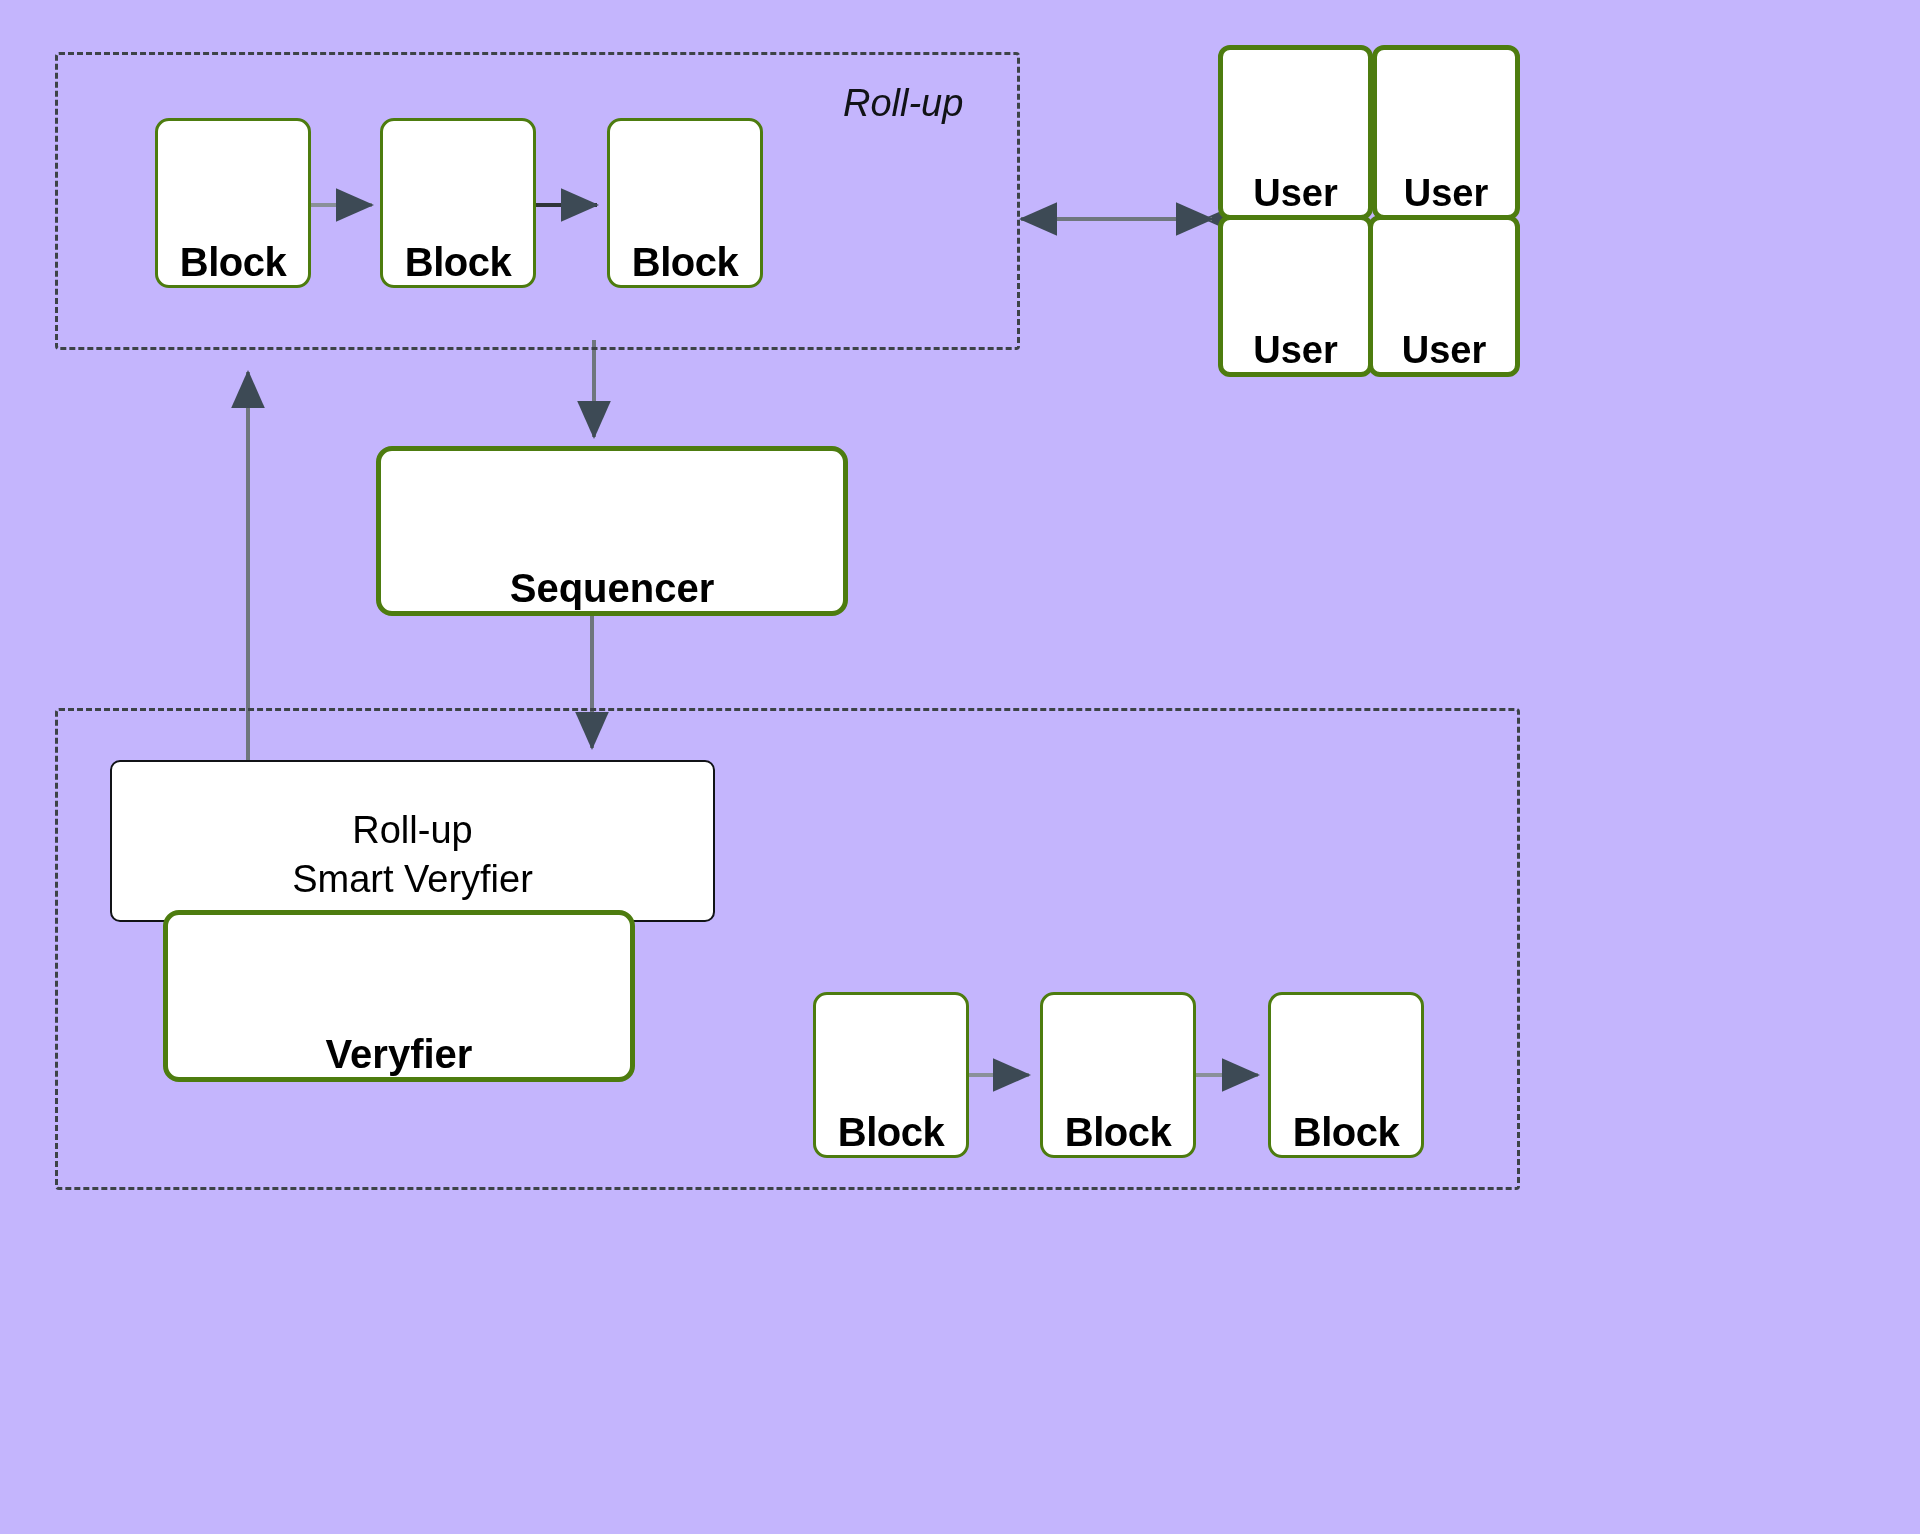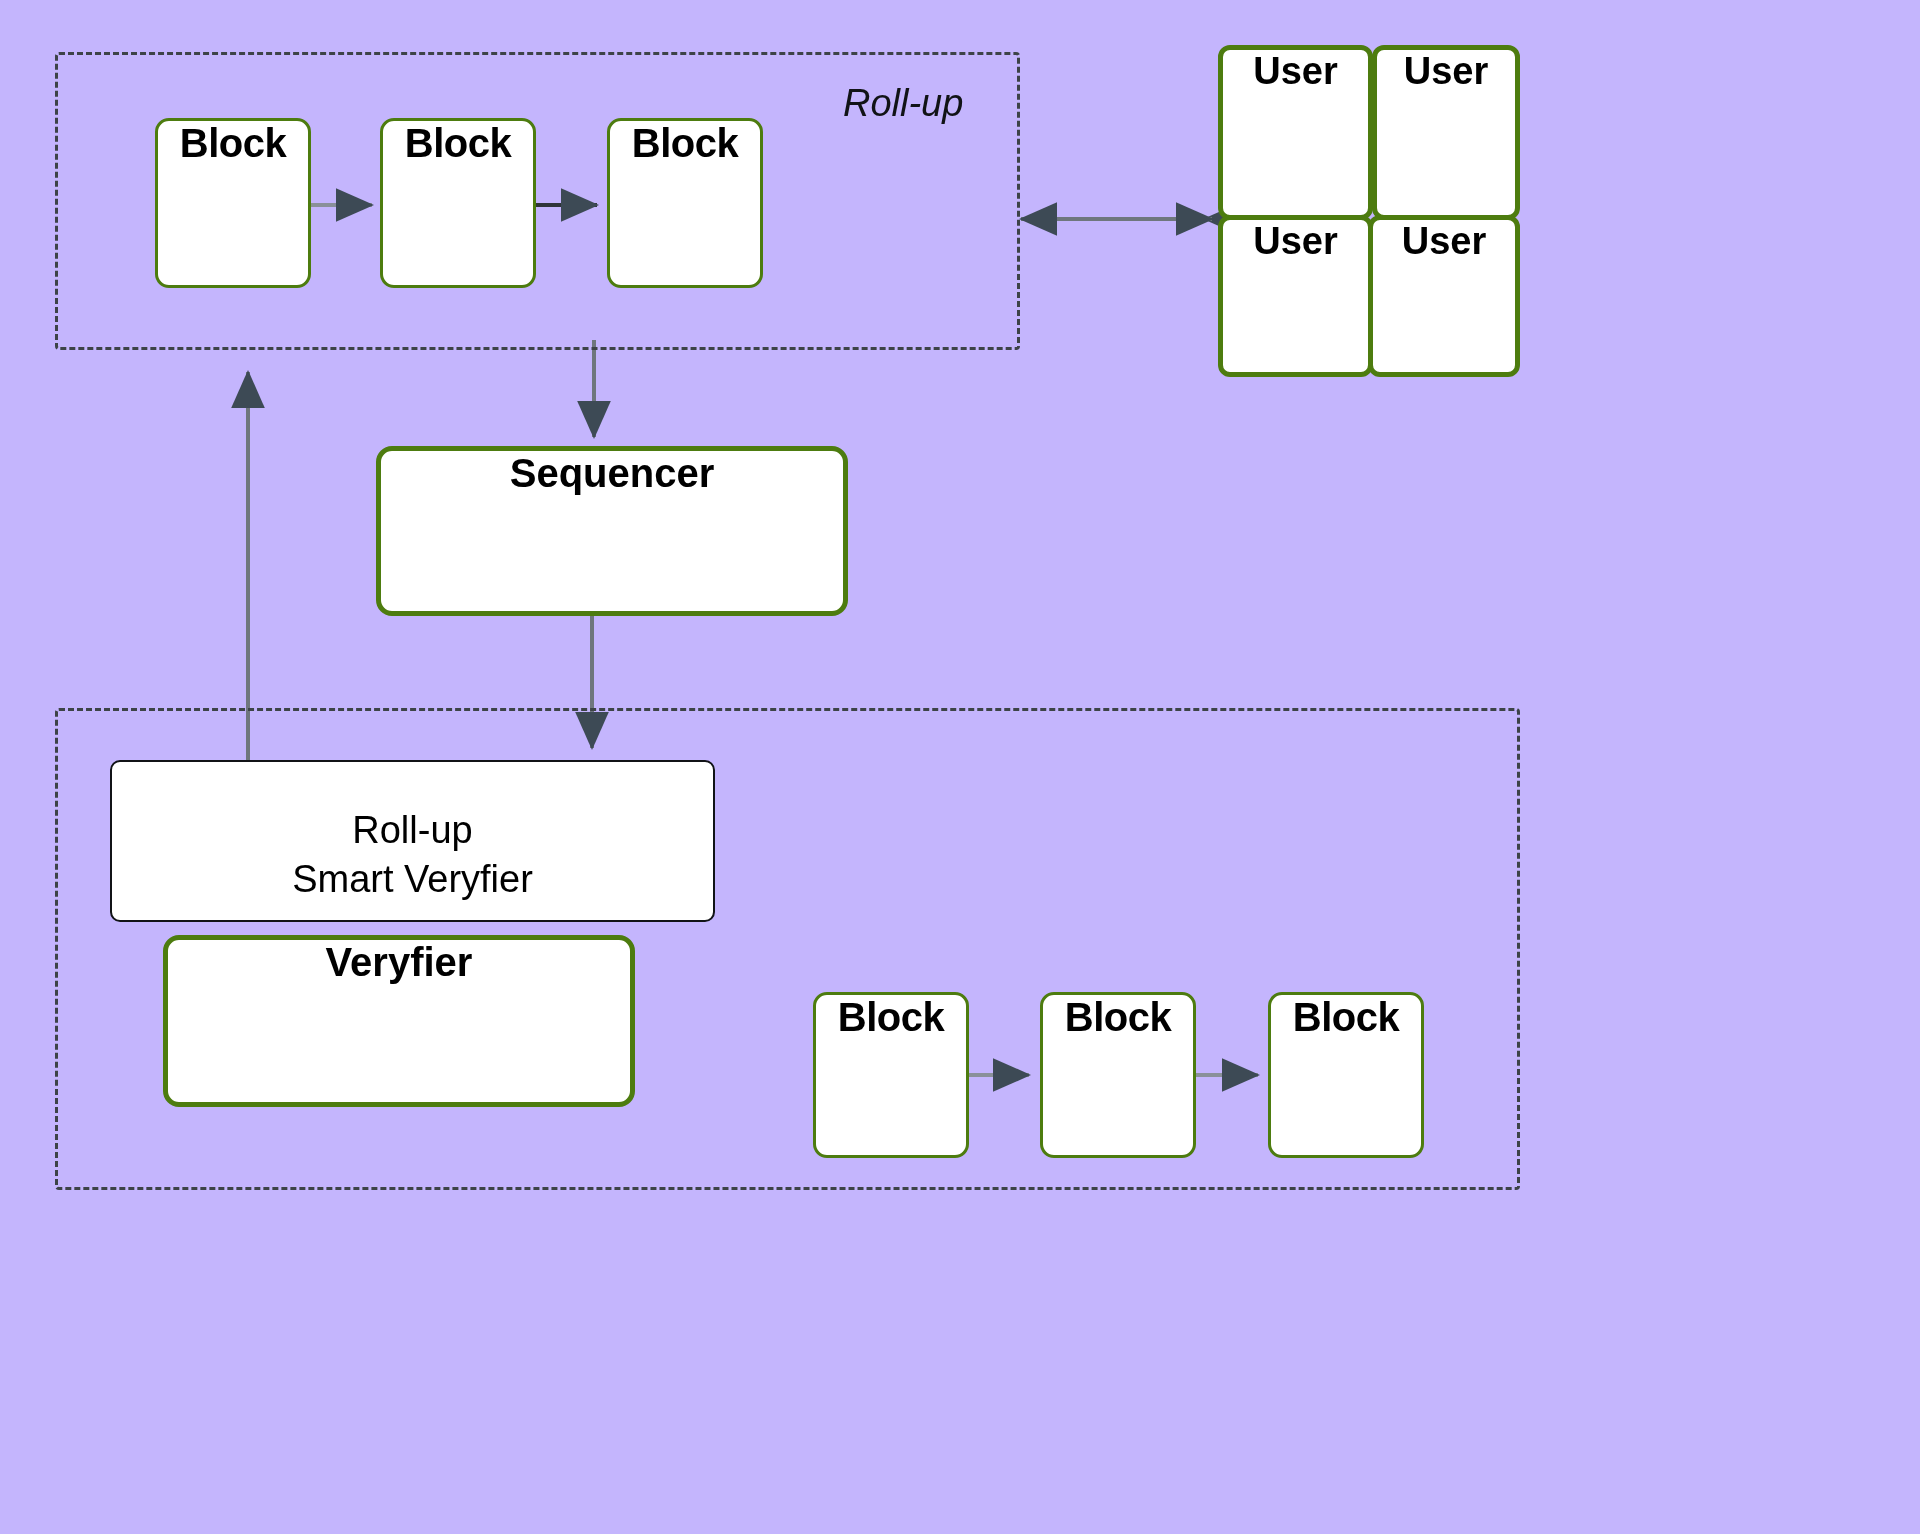--- a/index.html
+++ b/index.html
@@ -35,21 +35,21 @@
   }
 
   
   .node {
     position: absolute;
     box-sizing: border-box;
     background: #ffffff;
     border: 3px solid #4d7c0f;
     border-radius: 14px;
     display: flex;
-    align-items: flex-start;
+    align-items: flex-end;
     justify-content: center;
     text-align: center;
     color: #000000;
     font-family: "Liberation Sans", sans-serif;
   }
   .node.block {
     font-size: 40px;
     font-weight: bold;
     letter-spacing: -0.5px;
   }
@@ -184,21 +184,21 @@
 
   <div class="zone" style="left:55px; top:708px; width:1465px; height:482px;"></div>
 
   <div class="node contract" style="left:110px; top:760px; width:605px; height:162px;">
     <span class="two-line">
       <span>Roll-up</span><br>
       <span>Smart Veryfier</span>
     </span>
   </div>
 
-  <div class="node veryfier" style="left:163px; top:910px; width:472px; height:172px;margin-top:25px;">
+  <div class="node veryfier" style="left:163px; top:910px; width:472px; height:172px;">
     <span>Veryfier</span>
   </div>
 
   <div class="node block" style="left:813px; top:992px; width:156px; height:166px;">
     <span>Block</span>
   </div>
   <div class="node block" style="left:1040px; top:992px; width:156px; height:166px;">
     <span>Block</span>
   </div>
   <div class="node block" style="left:1268px; top:992px; width:156px; height:166px;">

